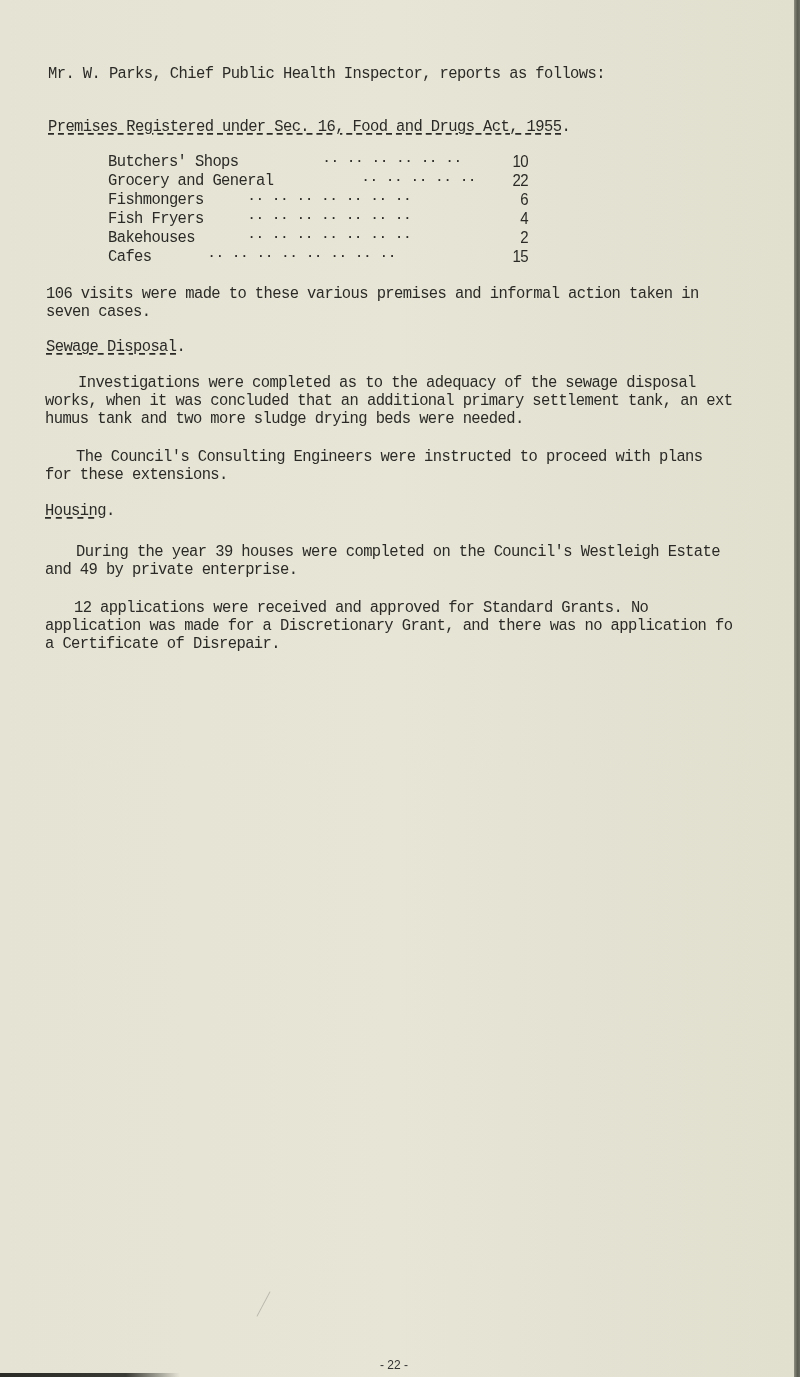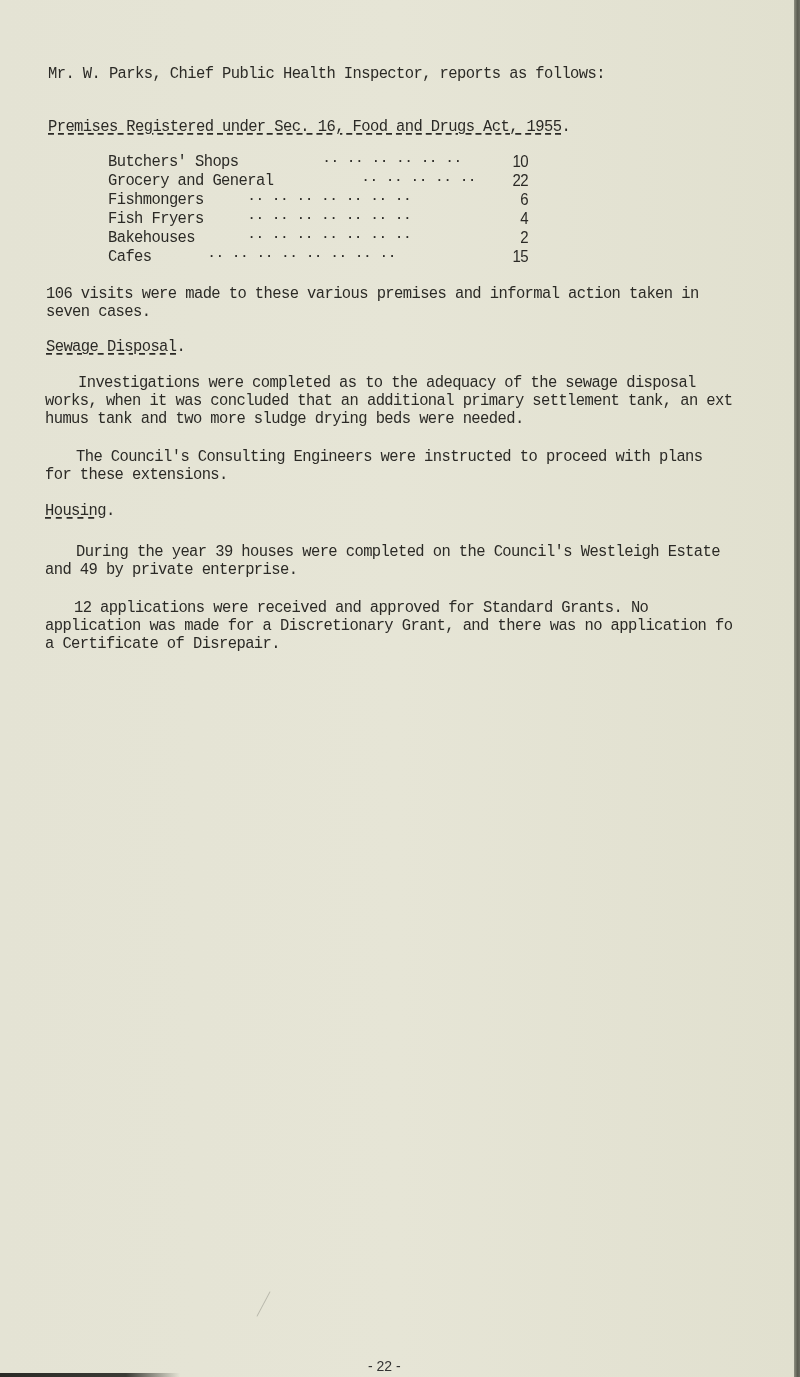--- a/index.html
+++ b/index.html
@@ -60,24 +60,24 @@
       white-space: nowrap;
       transform: scaleY(1.12);
       transform-origin: left top;
     }
     .row .label { position: absolute; left: 0; top: 0; }
     .row .dots  { position: absolute; top: 0; letter-spacing: 1px; font-weight: bold; font-size: 12px; }
     .row .val   { position: absolute; right: 0; top: 0; width: 28px; text-align: right;
                   font-family: "Liberation Sans", sans-serif; font-size: 15px; }
     .pagenum {
       position: absolute;
-      left: 368px;
+      left: 380px;
       top: 1358px;
       font-family: "Liberation Sans", sans-serif;
-      font-size: 14px;
+      font-size: 12px;
       color: #333;
     }
     .faint-mark {
       position: absolute;
       left: 263px; top: 1290px;
       width: 1px; height: 28px;
       background: #9a9a8e;
       transform: rotate(28deg);
       opacity: 0.6;
     }

